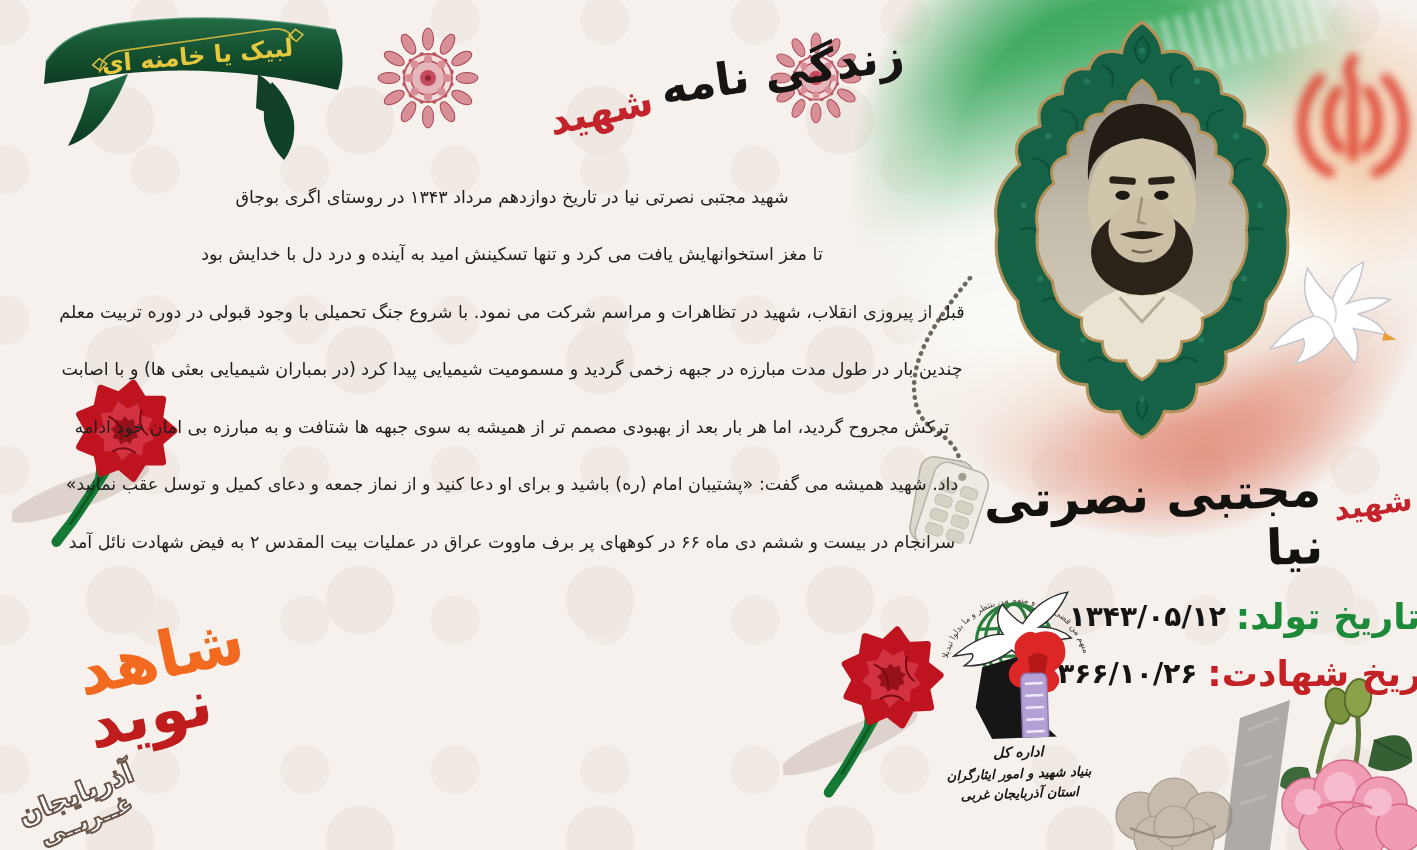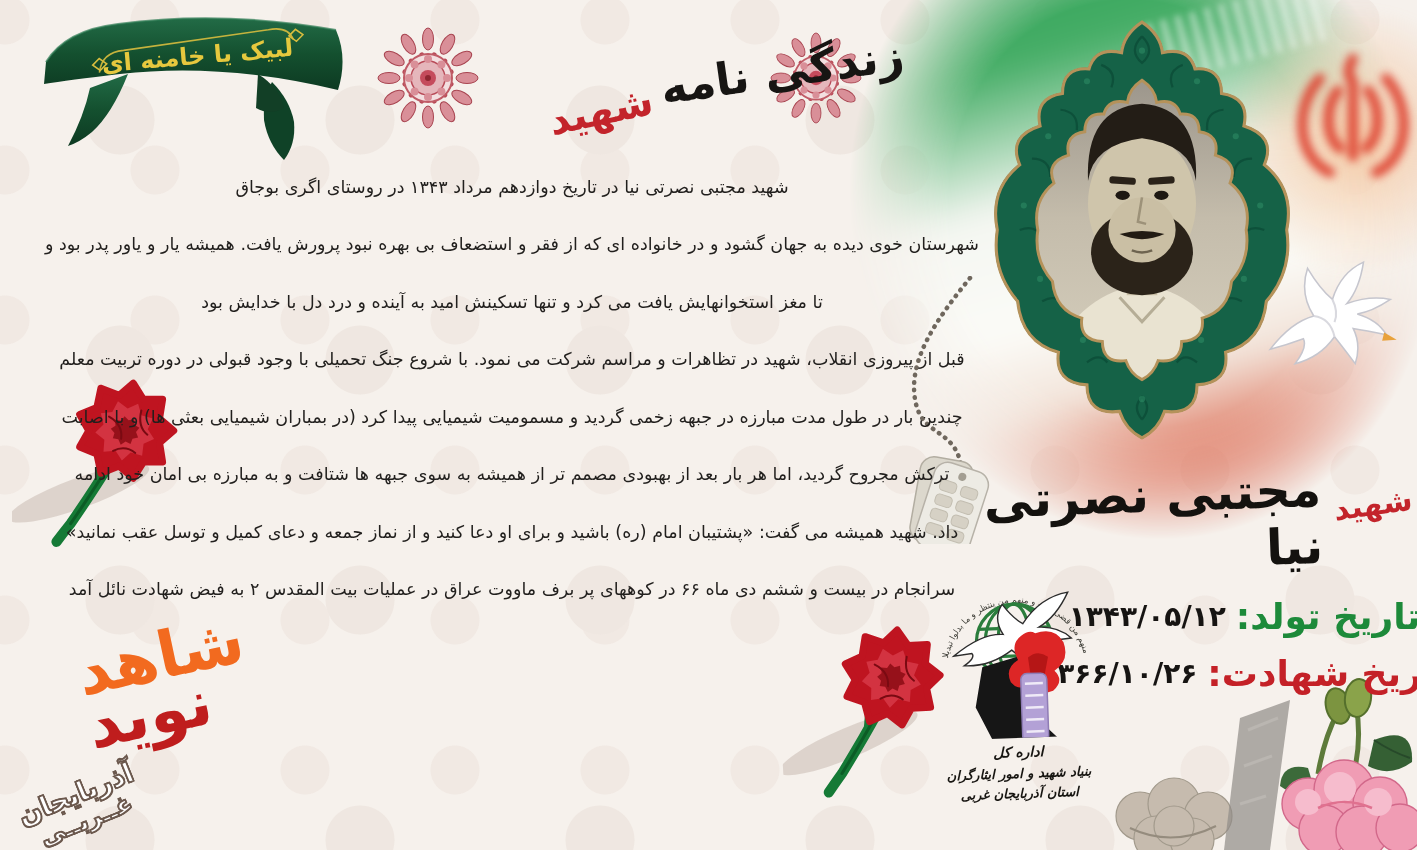--- a/index.html
+++ b/index.html
@@ -46,21 +46,21 @@
     transform:rotate(-8deg);
     display:flex;align-items:center;justify-content:center;gap:10px;
     font-weight:bold;
   }
   .title .t-black{font-size:45px;color:#171513;}
   .title .t-red{font-size:40px;color:#c3242b;transform:translateY(14px) rotate(-4deg);display:inline-block;}
 
   .rosette{z-index:5;}
 
   
-  .bio{left:112px;top:158px;width:800px;z-index:5;}
+  .bio{left:112px;top:168px;width:800px;z-index:5;}
   .bio-line{
     height:57.5px;display:flex;align-items:center;justify-content:center;
     font-size:17.5px;color:#211f1d;white-space:nowrap;letter-spacing:0;
   }
 
   
   .name{
     left:938px;top:468px;width:475px;height:110px;z-index:6;
     display:flex;align-items:center;justify-content:center;gap:12px;
     transform:rotate(-2deg);
@@ -287,21 +287,20 @@
       <use href="#rosette-def"></use>
     </svg>
 
   <div class="abs title rtl">
     <span class="t-black">زندگی نامه</span>
     <span class="t-red">شهید</span>
   </div>
 
   <div class="abs bio rtl">
     <div class="bio-line">شهید مجتبی نصرتی نیا در تاریخ دوازدهم مرداد ۱۳۴۳ در روستای اگری بوجاق</div>
-    <div class="bio-line">شهرستان خوی دیده به جهان گشود و در خانواده ای که از فقر و استضعاف بی بهره نبود پرورش یافت. همیشه یار و یاور پدر بود و</div>
     <div class="bio-line">تا مغز استخوانهایش یافت می کرد و تنها تسکینش امید به آینده و درد دل با خدایش بود</div>
     <div class="bio-line">قبل از پیروزی انقلاب، شهید در تظاهرات و مراسم شرکت می نمود. با شروع جنگ تحمیلی با وجود قبولی در دوره تربیت معلم</div>
     <div class="bio-line">چندین بار در طول مدت مبارزه در جبهه زخمی گردید و مسمومیت شیمیایی پیدا کرد (در بمباران شیمیایی بعثی ها) و با اصابت</div>
     <div class="bio-line">ترکش مجروح گردید، اما هر بار بعد از بهبودی مصمم تر از همیشه به سوی جبهه ها شتافت و به مبارزه بی امان خود ادامه</div>
     <div class="bio-line">داد. شهید همیشه می گفت: «پشتیبان امام (ره) باشید و برای او دعا کنید و از نماز جمعه و دعای کمیل و توسل عقب نمانید»</div>
     <div class="bio-line">سرانجام در بیست و ششم دی ماه ۶۶ در کوههای پر برف ماووت عراق در عملیات بیت المقدس ۲ به فیض شهادت نائل آمد</div>
   </div>
 
   <div class="abs name rtl">
     <span class="honor">شهید</span>

